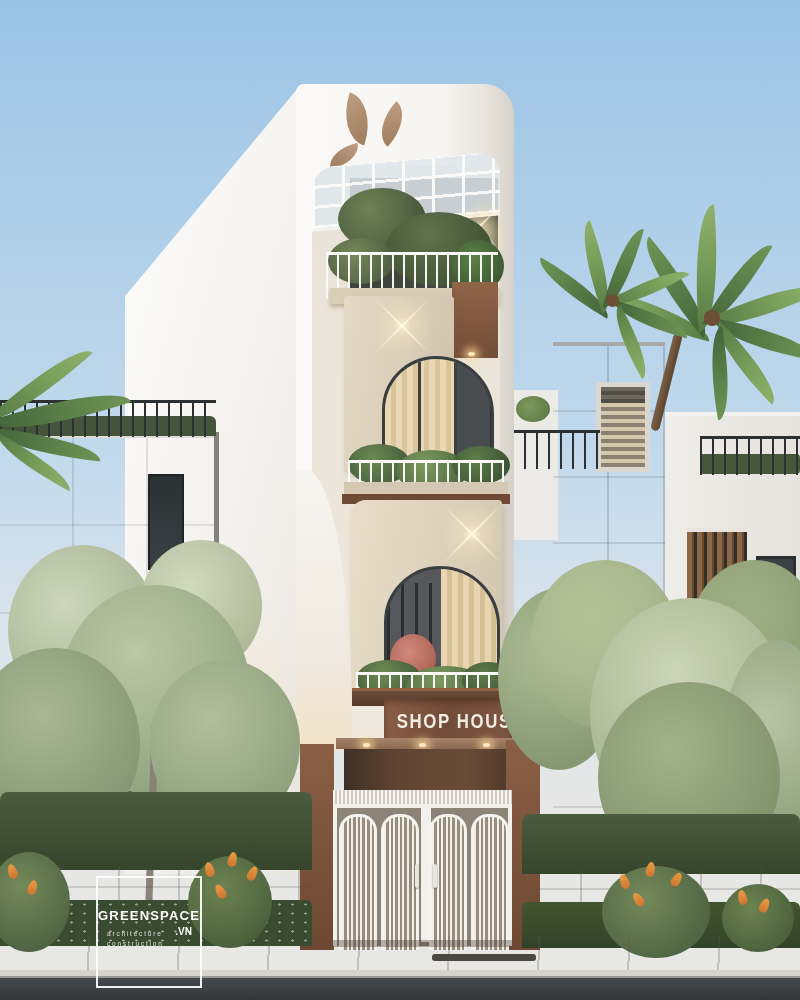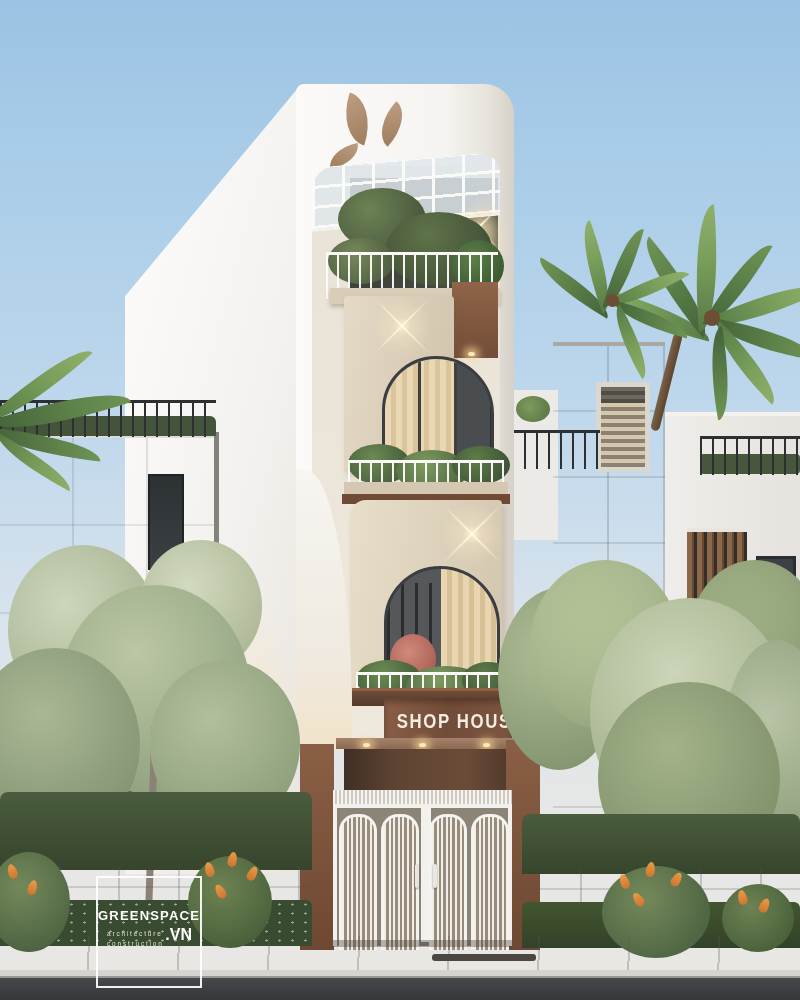--- a/index.html
+++ b/index.html
@@ -252,16 +252,16 @@
               background:linear-gradient(180deg,#cac9c4,#b4b3ae);
               background-image:repeating-linear-gradient(92deg,transparent 0 88px,rgba(90,88,84,.28) 88px 90px);"></div>
   <div class="abs" style="left:432px;top:954px;width:104px;height:7px;border-radius:3px;background:#4c4740;"></div>
   <div class="abs" style="left:0;top:970px;width:800px;height:8px;background:#d5d4cf;border-bottom:2px solid rgba(60,60,60,.4);box-sizing:border-box;"></div>
   <div class="abs" style="left:0;top:978px;width:800px;height:22px;background:linear-gradient(180deg,#45484b,#35383b);"></div>
 
   <div class="abs" style="left:96px;top:876px;width:106px;height:112px;border:2px solid rgba(255,255,255,.92);box-sizing:border-box;">
     <div class="wm-text" style="left:0;right:0;top:30px;text-align:center;font-size:13px;font-weight:700;letter-spacing:1.2px;">GREENSPACE</div>
     <div class="wm-text" style="left:9px;top:52px;font-size:6.5px;letter-spacing:1.8px;color:rgba(253,253,252,.85);">architecture</div>
     <div class="wm-text" style="left:9px;top:62px;font-size:6.5px;letter-spacing:1.8px;color:rgba(253,253,252,.85);">construction</div>
-    <div class="wm-text" style="right:8px;top:48px;font-size:16px;font-weight:700;">.VN</div>
+    <div class="wm-text" style="right:8px;top:48px;font-size:10px;font-weight:700;">.VN</div>
   </div>
 
 </div>
 
 </body></html>

